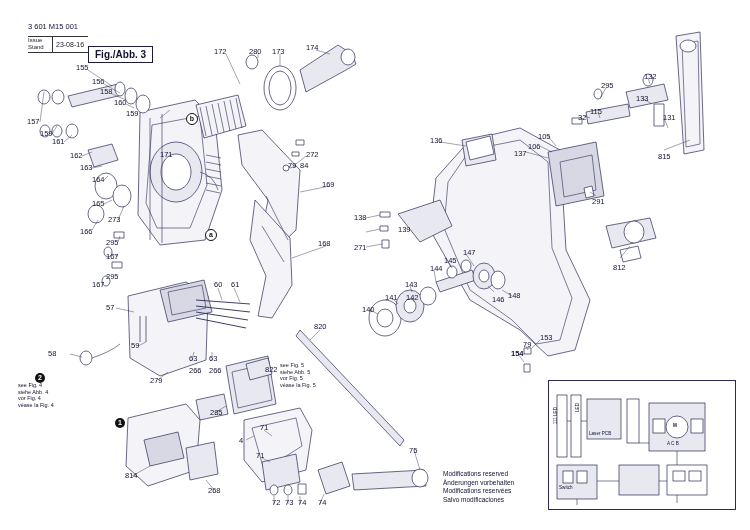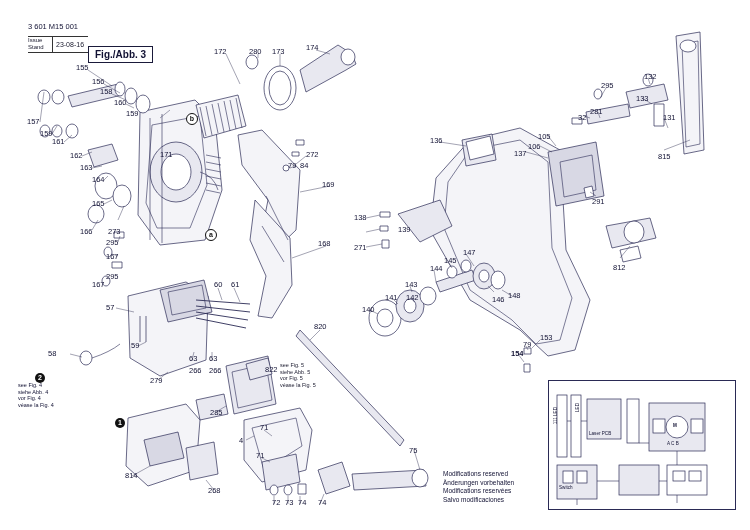--- a/index.html
+++ b/index.html
@@ -262,21 +262,21 @@
       <div class="lbl" style="left: 126px; top: 110px;">159</div>
       <div class="lbl" style="left: 160px; top: 107px; margin-top: 44px;">171</div>
       <div class="lbl" style="left: 27px; top: 118px;">157</div>
       <div class="lbl" style="left: 40px; top: 130px;">159</div>
       <div class="lbl" style="left: 52px; top: 138px;">161</div>
       <div class="lbl" style="left: 70px; top: 152px;">162</div>
       <div class="lbl" style="left: 80px; top: 164px;">163</div>
       <div class="lbl" style="left: 92px; top: 176px;">164</div>
       <div class="lbl" style="left: 92px; top: 200px;">165</div>
       <div class="lbl" style="left: 80px; top: 228px;">166</div>
-      <div class="lbl" style="left: 108px; top: 216px; margin-top: 12px;">273</div>
+      <div class="lbl" style="left: 108px; top: 216px;">273</div>
       <div class="lbl" style="left: 106px; top: 239px;">295</div>
       <div class="lbl" style="left: 106px; top: 253px;">167</div>
       <div class="lbl" style="left: 106px; top: 273px;">295</div>
       <div class="lbl" style="left: 92px; top: 281px;">167</div>
       <div class="lbl" style="left: 214px; top: 48px;">172</div>
       <div class="lbl" style="left: 249px; top: 48px;">280</div>
       <div class="lbl" style="left: 272px; top: 48px;">173</div>
       <div class="lbl" style="left: 306px; top: 44px;">174</div>
       <div class="lbl" style="left: 306px; top: 151px;">272</div>
       <div class="lbl" style="left: 288px; top: 162px;">79</div>
@@ -284,21 +284,21 @@
       <div class="lbl" style="left: 322px; top: 181px; text-align: center;">169</div>
       <div class="lbl" style="left: 318px; top: 240px;">168</div>
       <div class="lbl" style="left: 354px; top: 214px;">138</div>
       <div class="lbl" style="left: 354px; top: 226px; margin-left: 44px;">139</div>
       <div class="lbl" style="left: 354px; top: 244px;">271</div>
       <div class="lbl" style="left: 430px; top: 137px;">136</div>
       <div class="lbl" style="left: 538px; top: 133px;">105</div>
       <div class="lbl" style="left: 528px; top: 143px;">106</div>
       <div class="lbl" style="left: 514px; top: 150px;">137</div>
       <div class="lbl" style="left: 578px; top: 114px;">32</div>
-      <div class="lbl" style="left: 590px; top: 108px;">281</div>
+      <div class="lbl" style="left: 590px; top: 108px;">115</div>
       <div class="lbl" style="left: 601px; top: 82px;">295</div>
       <div class="lbl" style="left: 644px; top: 73px;">132</div>
       <div class="lbl" style="left: 636px; top: 95px;">133</div>
       <div class="lbl" style="left: 663px; top: 114px;">131</div>
       <div class="lbl" style="left: 658px; top: 153px;">815</div>
       <div class="lbl" style="left: 592px; top: 198px;">291</div>
       <div class="lbl" style="left: 613px; top: 264px;">812</div>
       <div class="lbl" style="left: 463px; top: 249px;">147</div>
       <div class="lbl" style="left: 444px; top: 257px;">145</div>
       <div class="lbl" style="left: 430px; top: 265px;">144</div>

